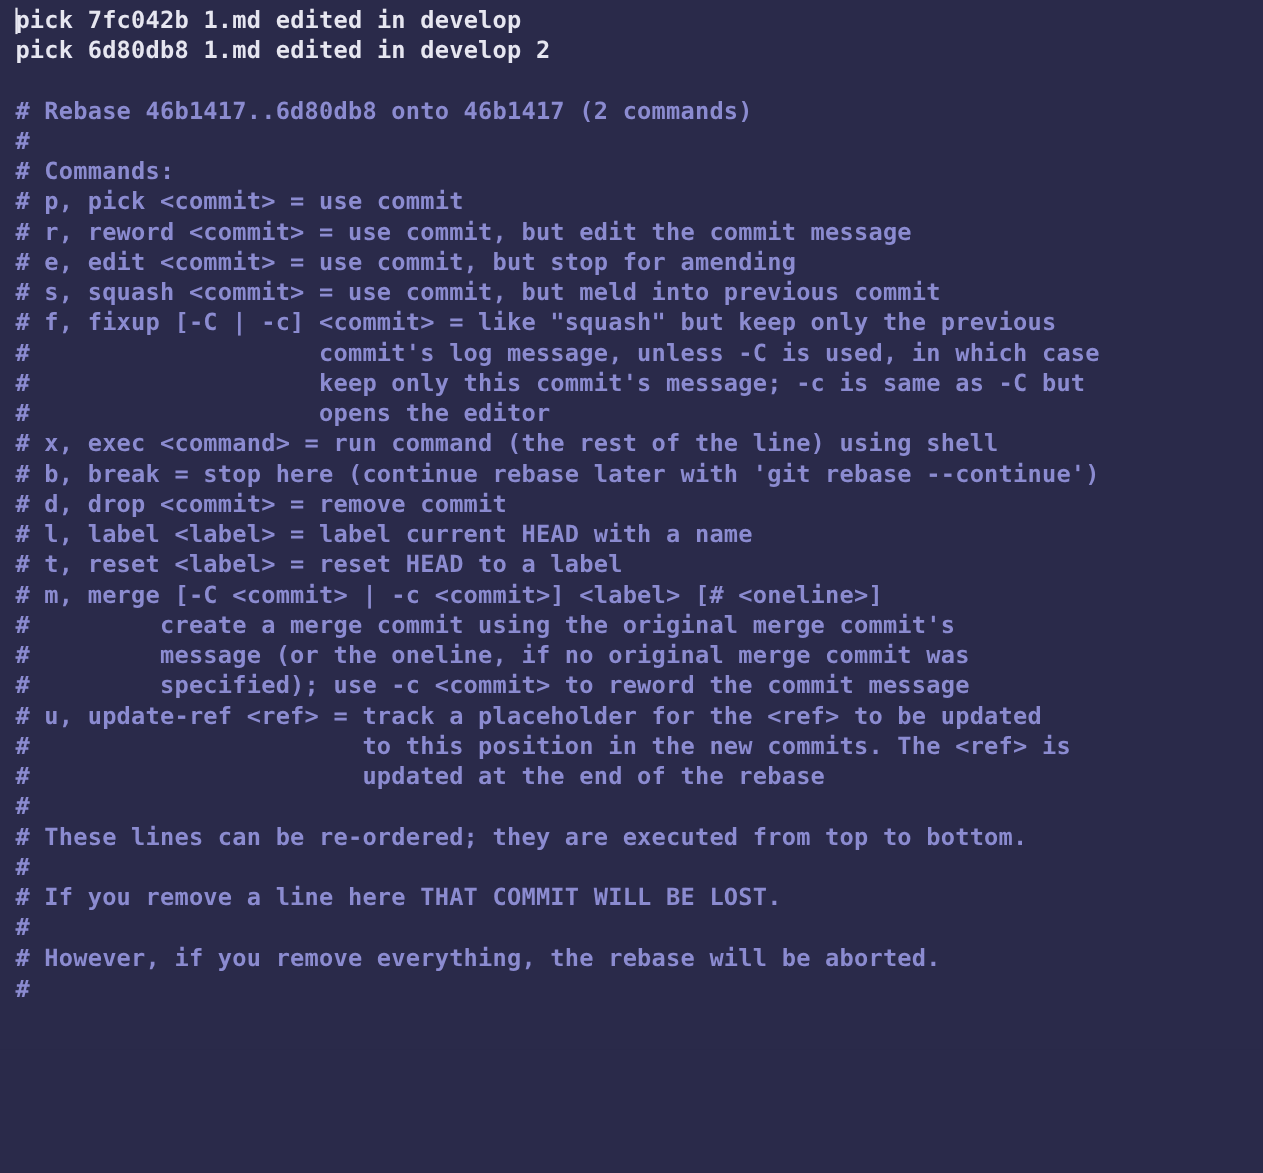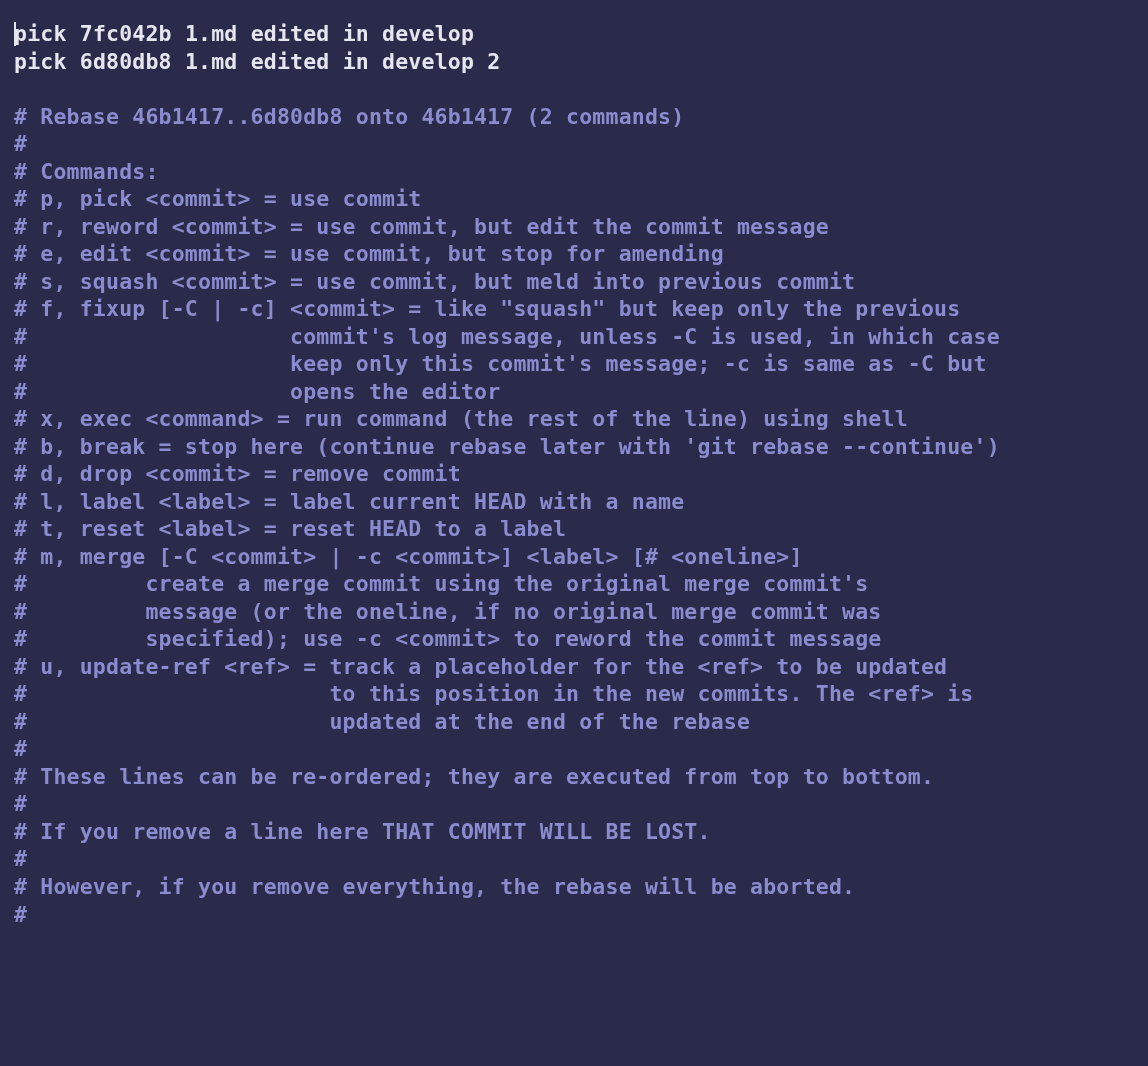--- a/index.html
+++ b/index.html
@@ -8,21 +8,21 @@
     width: 1148px;
     height: 1066px;
     background: #2a2a4a;
     overflow: hidden;
   }
   .terminal {
     box-sizing: border-box;
     width: 1148px;
     height: 954px;
     background: #2a2a4a;
-    padding: 20px 14px;
+    padding: 5px 14px;
     font-family: "Menlo", "Consolas", "DejaVu Sans Mono", monospace;
     font-size: 21.5px;
     line-height: 1.28;
     font-weight: 600;
     white-space: pre-wrap;
     word-break: break-all;
     color: #e6e6f0;
     letter-spacing: 0.2px;
   }
   .pick    { color: #e6e6f0; }

